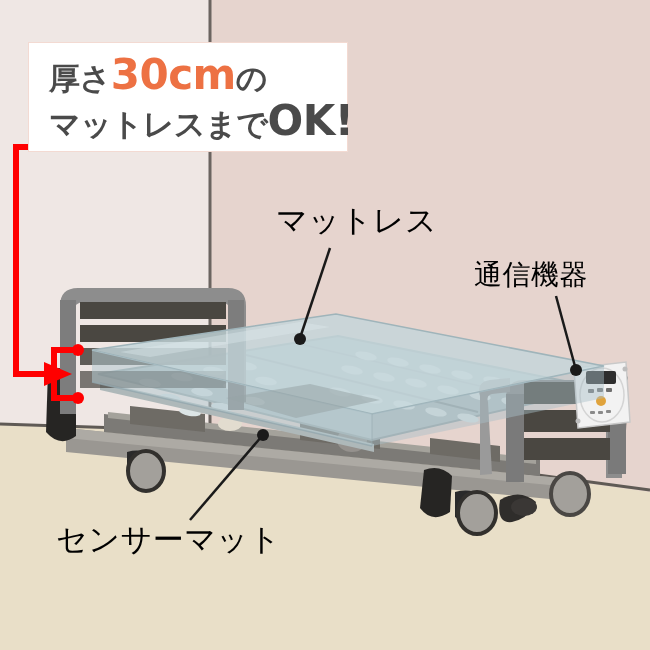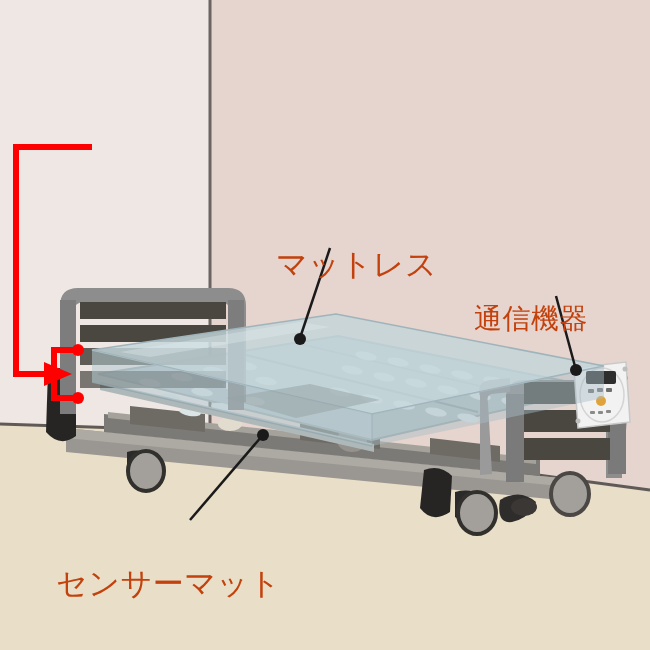--- a/index.html
+++ b/index.html
@@ -23,22 +23,22 @@
     letter-spacing:-0.5px;line-height:1.05;
   }
   .callout .l1{font-size:35px;}
   .callout .l2{font-size:35px;margin-top:2px;}
   .hl{color:#ED7143;font-size:42px;}
   .okk{font-size:42px;}
   .jp{font-size:31px;}
 
   
   .anno{
-    position:absolute;color:#c2410c;font-size:31px;
-    white-space:nowrap;z-index:35;letter-spacing:0.5px;margin-top:44px;
+    position:absolute;color:#000000;font-size:31px;
+    white-space:nowrap;z-index:35;letter-spacing:0.5px;
   }
   #anno-mattress{left:276px;top:200px;}
   #anno-device{left:474px;top:256px;font-size:28px;}
   #anno-sensor{left:56px;top:519px;}
 
   svg.overlay{position:absolute;left:0;top:0;width:650px;height:650px;z-index:30;pointer-events:none;}
 </style>
 </head>
 <body>
 
@@ -200,18 +200,22 @@
     <g stroke="#1A1A1A" stroke-width="2.5" fill="none">
       <line x1="330" y1="248" x2="300" y2="338"></line>
       <line x1="556" y1="296" x2="576" y2="370"></line>
       <line x1="190" y1="520" x2="262" y2="436"></line>
     </g>
     <circle cx="300" cy="339" r="6" fill="#1A1A1A"></circle>
     <circle cx="576" cy="370" r="6" fill="#1A1A1A"></circle>
     <circle cx="263" cy="435" r="6" fill="#1A1A1A"></circle>
   </svg>
 
+  <div class="callout">
+    <div class="line l1"><span class="jp">厚さ</span><span class="hl">30cm</span><span class="jp">の</span></div>
+    <div class="line l2"><span class="jp">マットレスまで</span><span class="okk">OK!</span></div>
+  </div>
 
   <div class="anno" id="anno-mattress">マットレス</div>
   <div class="anno" id="anno-sensor">センサーマット</div>
   <div class="anno" id="anno-device">通信機器</div>
 
 </div>
 
 </body></html>

